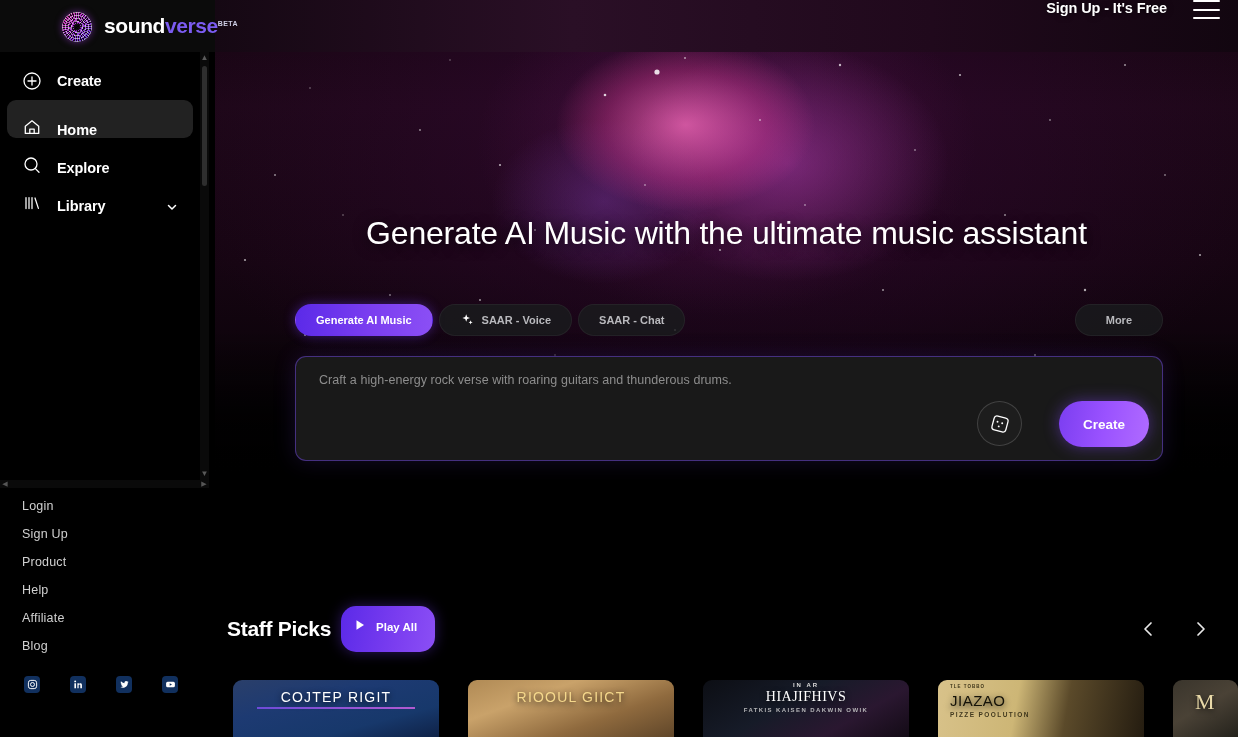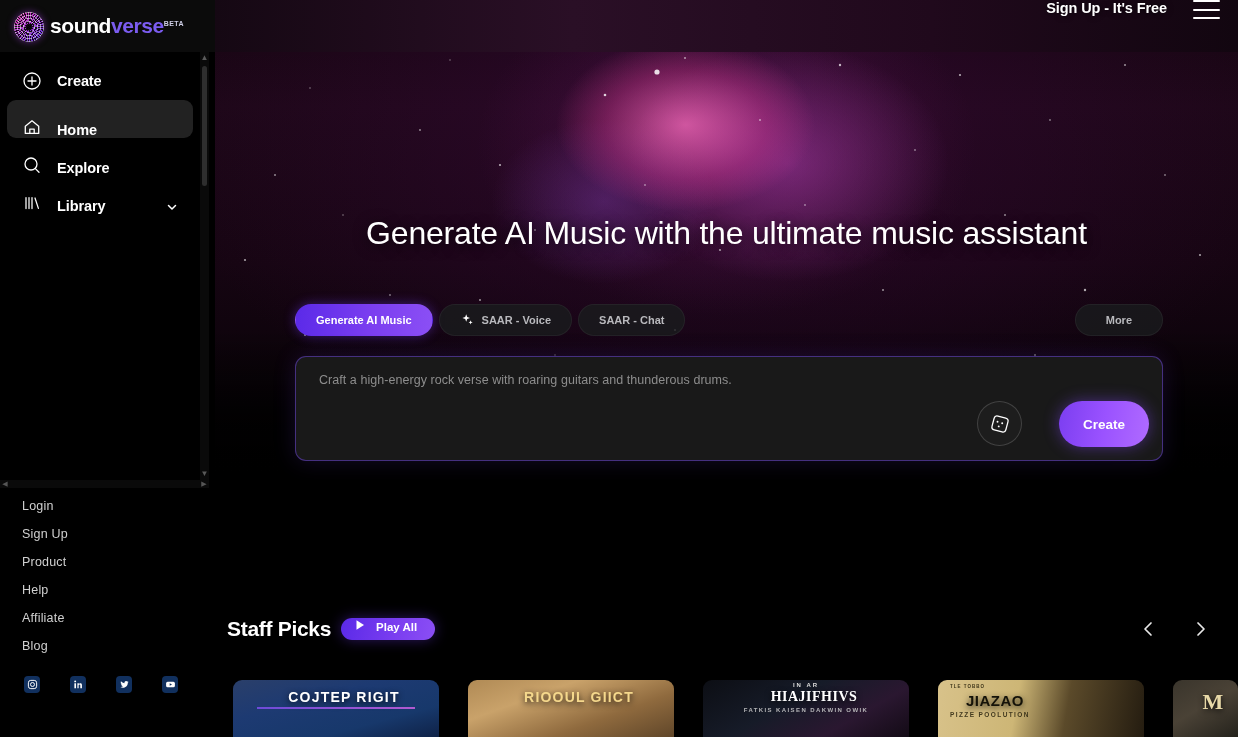--- a/index.html
+++ b/index.html
@@ -13,21 +13,21 @@
 
   
   .topbar {
     position:absolute; top:0; left:0; width:1238px; height:52px;
     z-index:40; display:flex; align-items:center;
   }
   .topbar-left {
     width:215px; height:52px; background:#0b0b0b;
     display:flex; align-items:center; padding-left:14px;
   }
-  .logo-wrap { display:flex; align-items:flex-start; gap:6px; }
+  .logo-wrap { display:flex; align-items:flex-start; gap:12px;margin-left:48px; }
   .logo-mark {
     width:30px; height:30px; border-radius:50%;
     background:
       radial-gradient(circle at 50% 50%, rgba(0,0,0,.92) 0 16%, rgba(0,0,0,0) 17%),
       repeating-radial-gradient(circle at 50% 50%, rgba(255,255,255,.0) 0 2.3px, rgba(255,255,255,.55) 2.3px 3.0px),
       repeating-conic-gradient(from 0deg at 50% 50%, rgba(0,0,0,.85) 0 5deg, rgba(0,0,0,0) 5deg 10deg),
       linear-gradient(140deg,#e0399b 0%, #b13bd0 40%, #5b3fe0 100%);
     box-shadow:0 0 7px rgba(160,60,220,.55);
     flex:0 0 auto; margin-top:1px;
   }
@@ -160,40 +160,40 @@
     background:linear-gradient(100deg,#7b3ef0 0%, #9a52ff 50%, #b06bff 100%);
     box-shadow:0 0 16px rgba(130,70,250,.45);
   }
 
   
   .picks { position:absolute; left:215px; top:600px; width:1023px; height:137px; }
   .picks-head { position:absolute; top:8px; left:12px; right:18px; height:42px;
                 display:flex; align-items:center; }
   .picks-title { font-size:21px; font-weight:700; color:#fff; letter-spacing:-.3px; }
   .playall {
-    margin-left:10px; height:22px; border-radius:15px; padding:0 18px 5px 11px;
+    margin-left:10px; height:46px; border-radius:15px; padding:0 18px 5px 11px;
     display:flex; align-items:center; gap:8px; cursor:pointer;
     background:linear-gradient(100deg,#5b2ae8 0%, #7b3ef0 60%, #8b4ff5 100%);
     box-shadow:0 0 14px rgba(110,55,240,.40);
   }
   .playall .lbl { font-size:11.5px; font-weight:600; color:#fff; }
   .arrows { margin-left:auto; display:flex; gap:32px; align-items:center; padding-right:10px; }
   .arrow { width:20px; height:24px; display:flex; align-items:center; justify-content:center; cursor:pointer; }
 
   .cards { position:absolute; top:80px; left:18px; right:0; height:60px;
            display:flex; gap:29px; overflow:hidden; }
   .card {
     width:206px; flex:0 0 206px; height:60px; border-radius:9px 9px 0 0;
     position:relative; overflow:hidden;
   }
   .card.last { width:65px; flex:0 0 65px; }
   .card .art { position:absolute; inset:0; }
   .card .ttl {
-    position:absolute; left:16px; right:0; top:9px; text-align:center;
-    font-size:14px; font-weight:700; letter-spacing:1.2px;
+    position:absolute; left:0; right:0; top:9px; text-align:center;
+    font-size:14px; font-weight:400; letter-spacing:1.2px;
     text-shadow:0 2px 6px rgba(0,0,0,.85);
   }
   .card .sub {
     position:absolute; left:0; right:0; top:27px; text-align:center;
     font-size:6px; font-weight:700; letter-spacing:1.4px; opacity:.85;
   }
   .c1 .art { background:linear-gradient(165deg,#2a3f6a 0%, #1d3a72 35%, #17386b 70%, #0e2044 100%); }
   .c1 .ttl { color:#fff; }
   .c1 .rule { position:absolute; left:24px; right:24px; top:27px; height:2px;
               background:linear-gradient(90deg,#6d4bd8,#b15ad0); }

